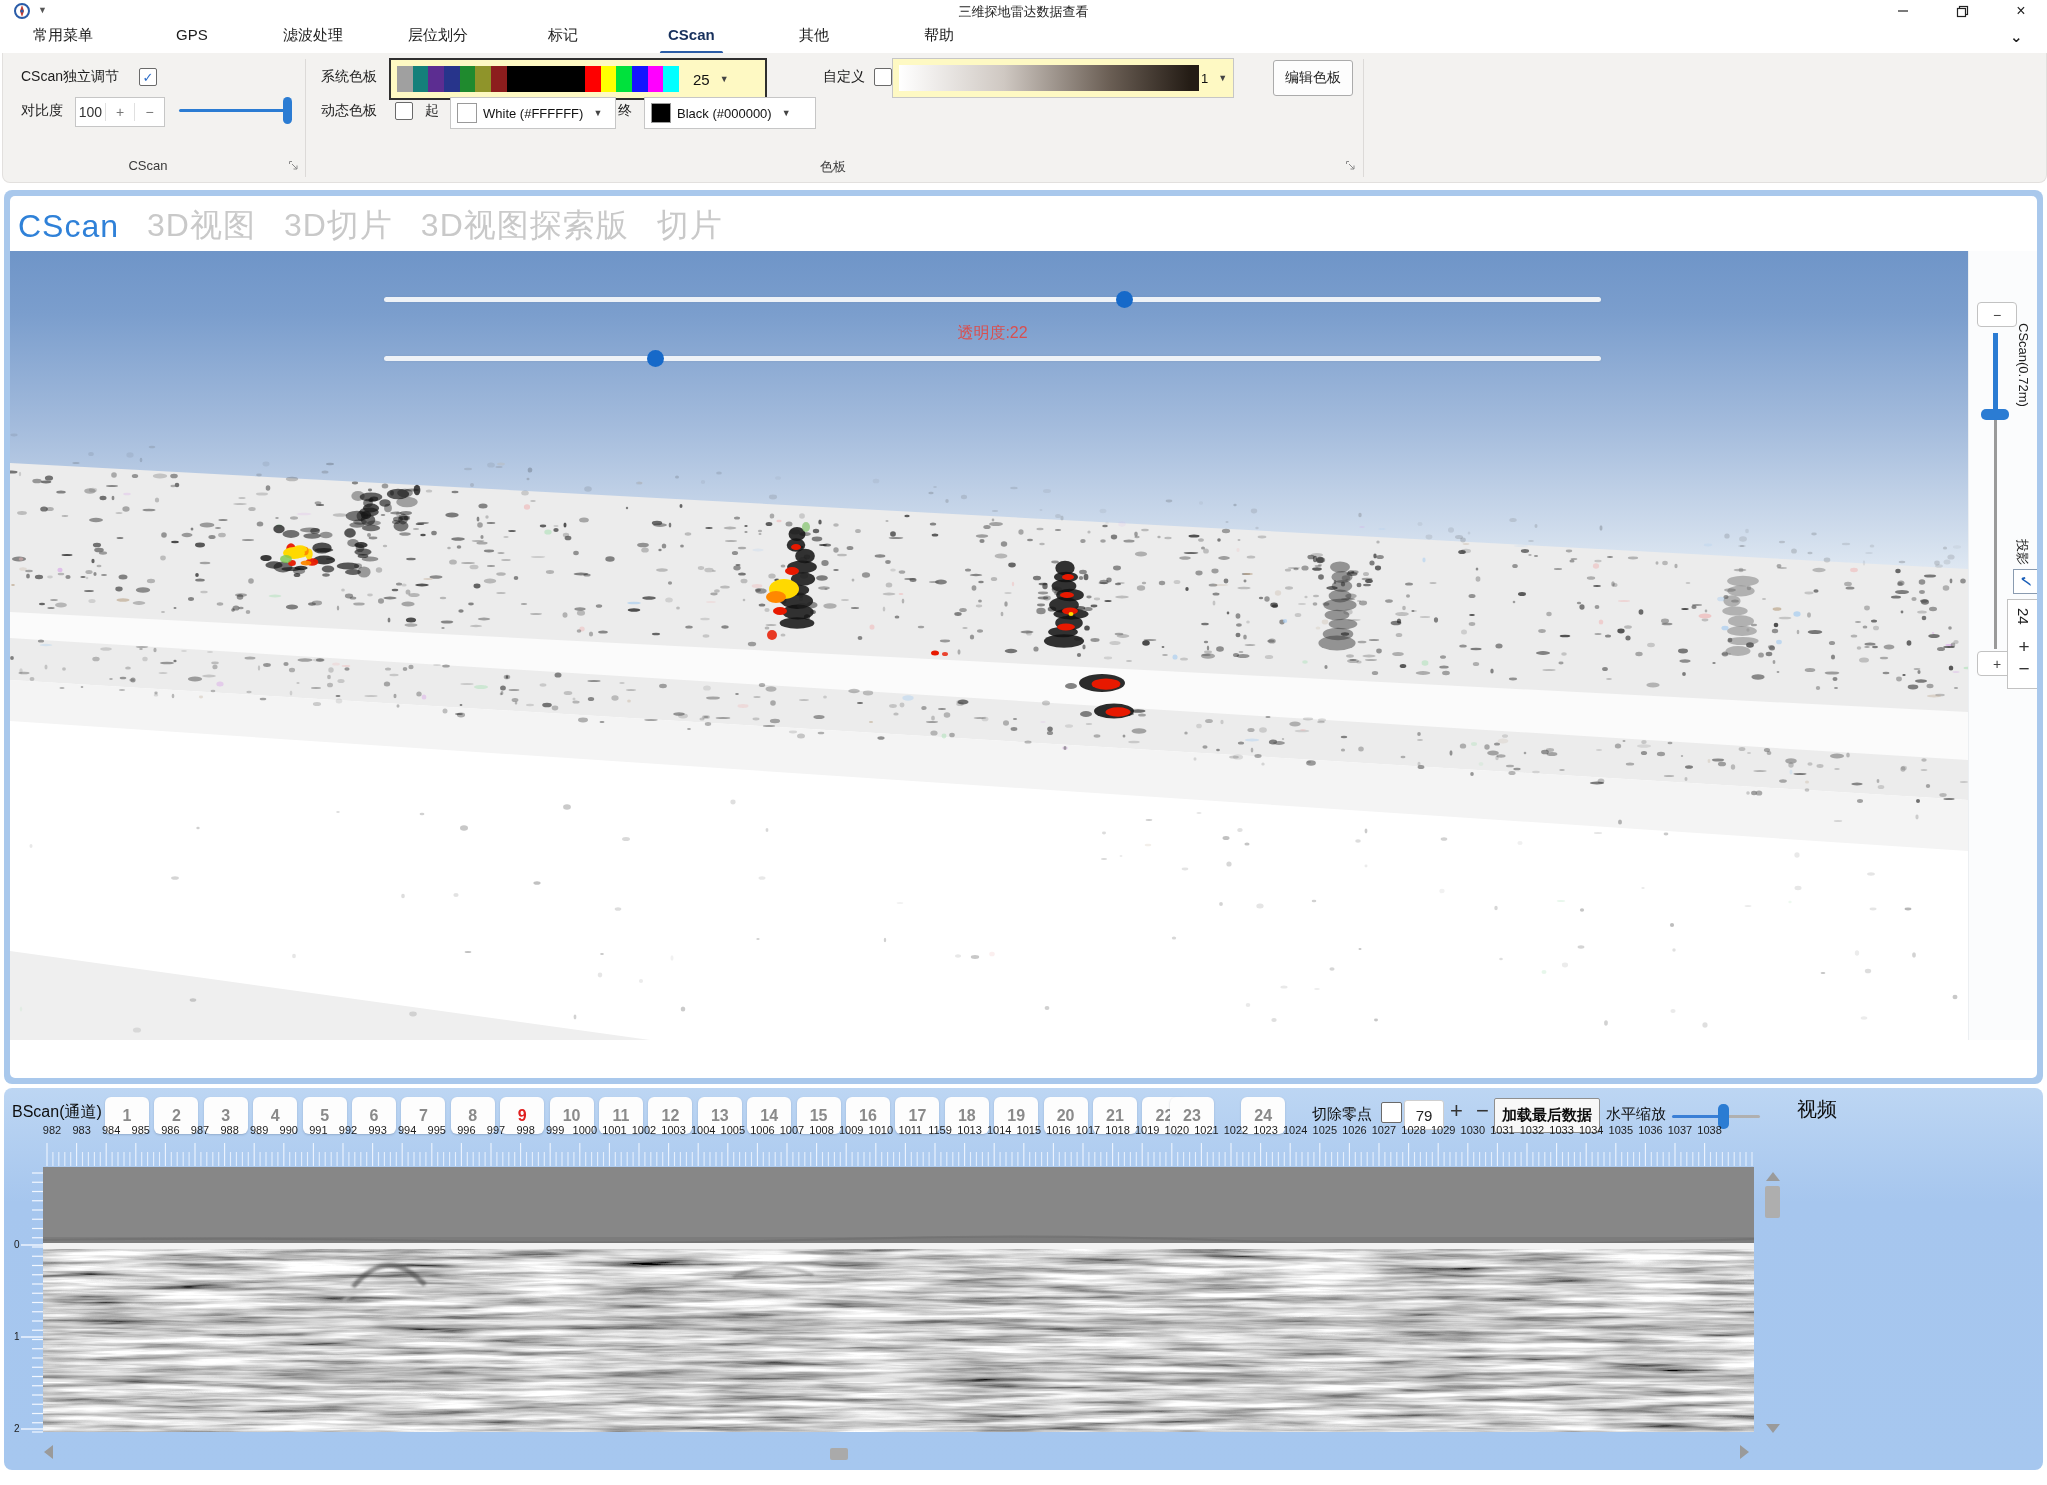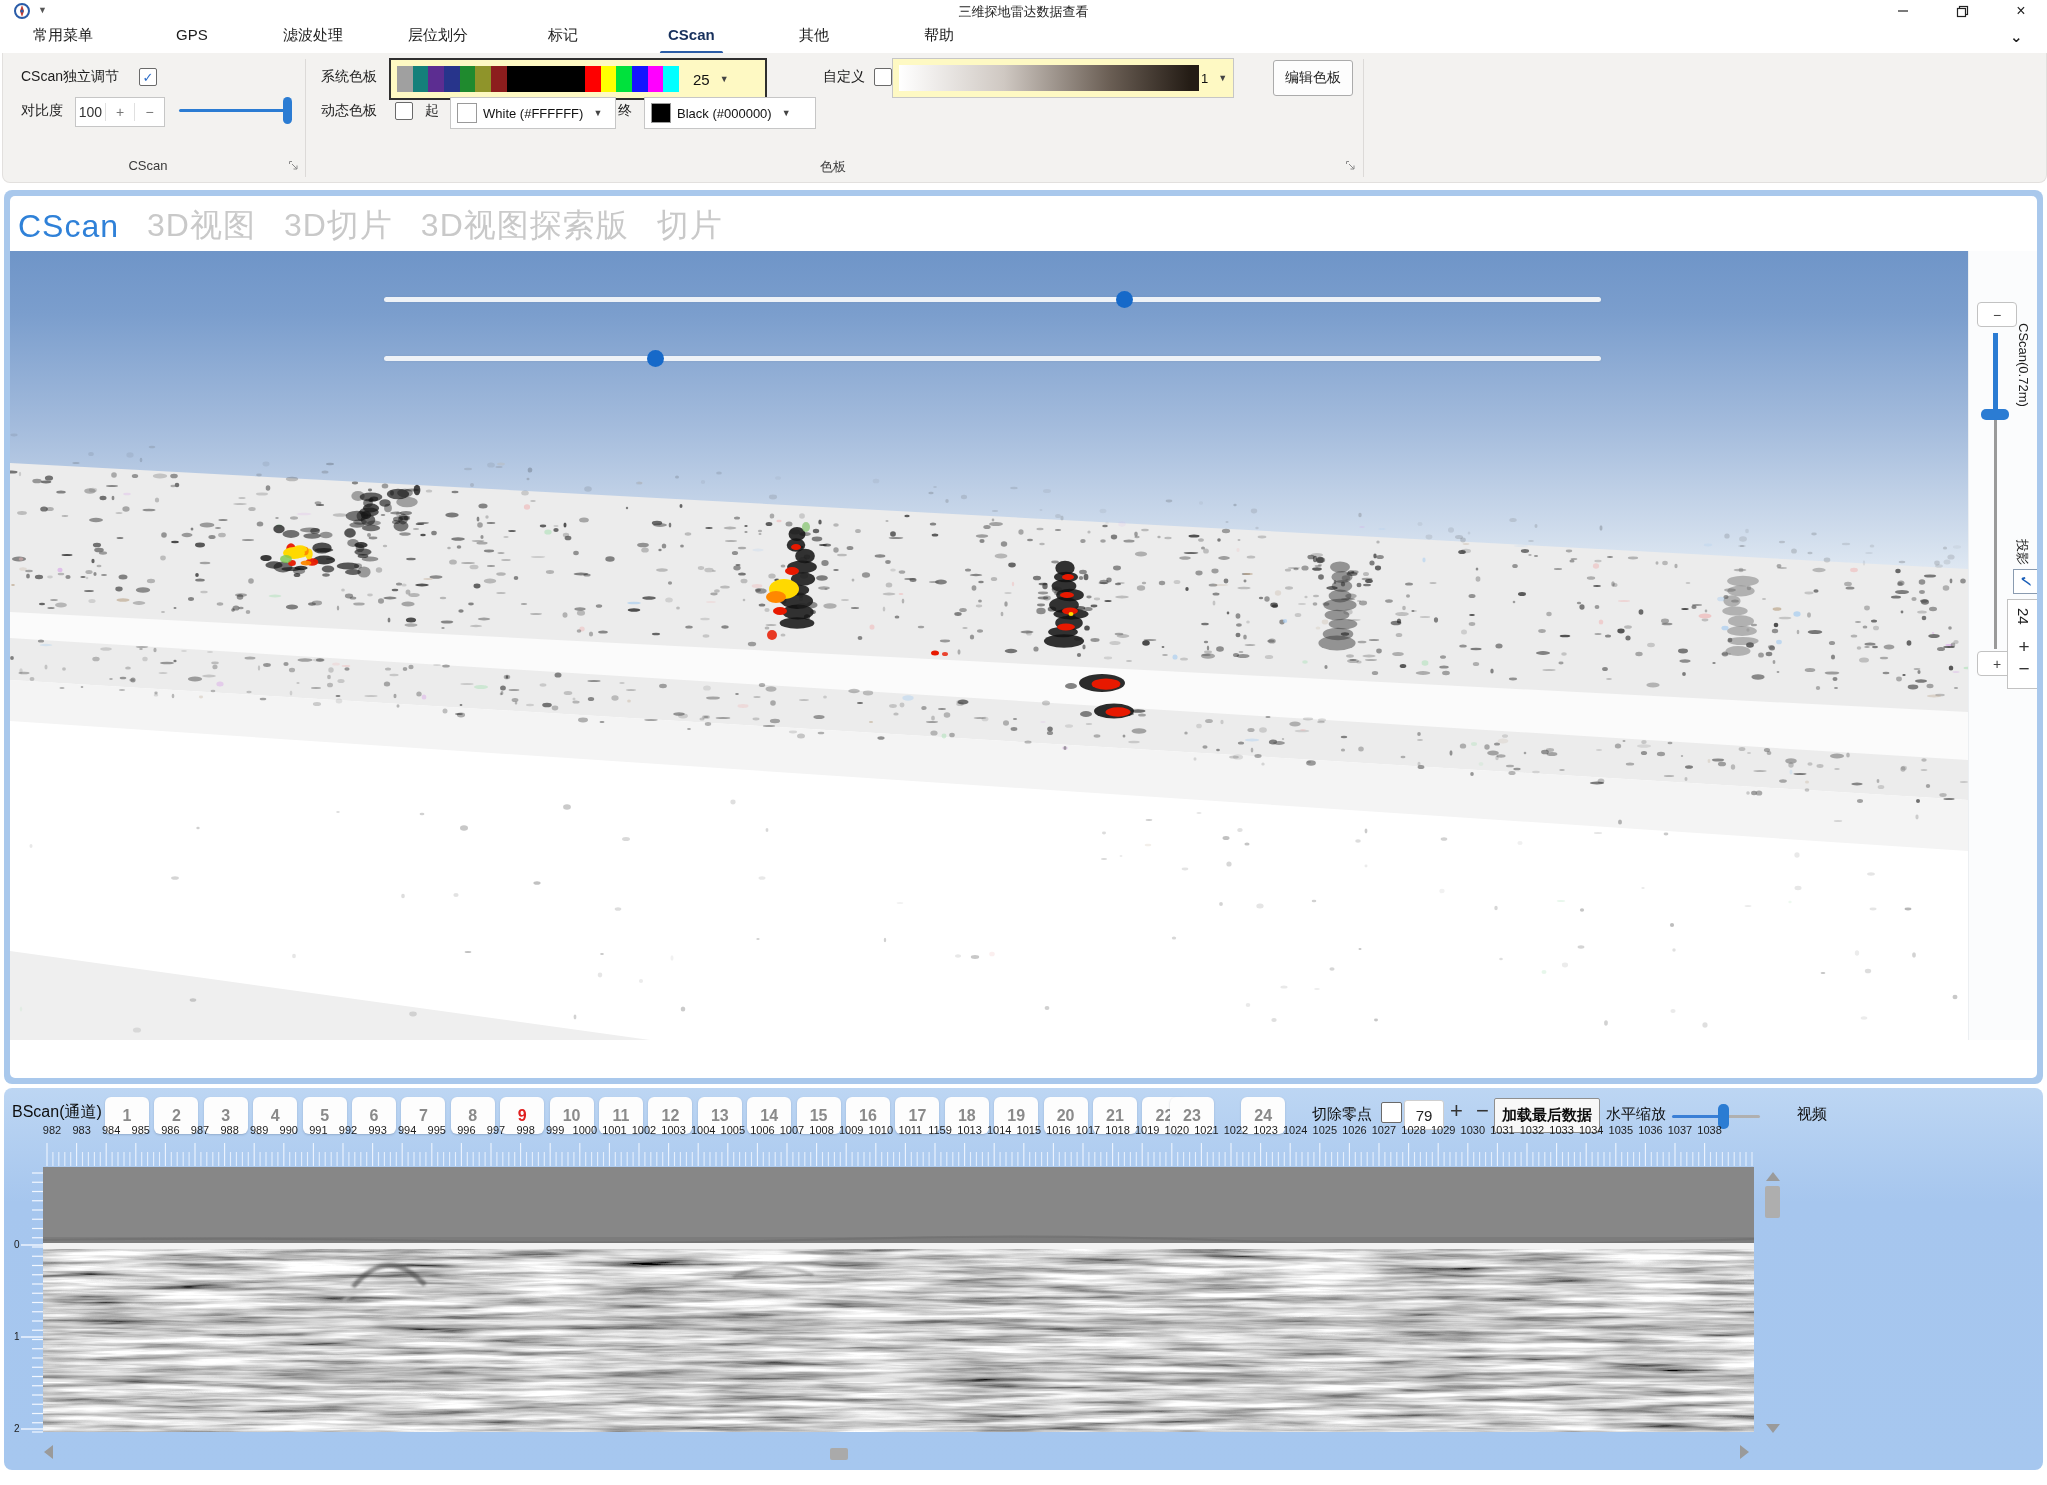--- a/index.html
+++ b/index.html
@@ -76,21 +76,21 @@
   .chan-btn.active{color:#e02020;}
   #cutzero-label{left:1308px;top:17px;font-size:15px;color:#0d0d0d;}
   #cutzero-box{left:1377px;top:14px;width:19px;height:19px;}
   #trace-box{left:1400px;top:12px;width:38px;height:28px;background:#fff;border:1px solid #cfcfcf;border-radius:3px;display:flex;align-items:center;justify-content:center;font-size:15px;color:#222;}
   .pm-glyph{position:absolute;top:10px;font-size:22px;color:#333;}
   #load-last-btn{left:1490px;top:10px;width:104px;height:33px;background:#f8f8f8;border:1px solid #8f8f8f;border-radius:2px;display:flex;align-items:center;justify-content:center;font-size:15px;font-weight:bold;color:#0d0d0d;}
   #hzoom-label{left:1602px;top:17px;font-size:15px;color:#0d0d0d;}
   #hzoom-track-l{left:1668px;top:27px;width:52px;height:3px;background:#3a7fd6;border-radius:2px;}
   #hzoom-track-r{left:1720px;top:27px;width:36px;height:3px;background:#b0b0b0;border-radius:2px;}
   #hzoom-thumb{left:1714px;top:16px;width:11px;height:25px;background:#2b7cd3;border-radius:5px;}
-  #video-label{left:1793px;top:17px;font-size:15px;color:#0d0d0d;font-family:Liberation Mono, monospace;}
+  #video-label{left:1793px;top:8px;font-size:20px;color:#0d0d0d;font-family:Liberation Mono, monospace;}
   .ruler-num{position:absolute;top:36px;width:30px;text-align:center;font-size:11px;color:#1c1c1c;}
   #bscan-img-wrap{left:39px;top:79px;width:1711px;height:265px;}
   #vscroll-thumb{left:1761px;top:98px;width:15px;height:32px;background:#aeaeae;border-radius:2px;}
   #hscroll-thumb{left:826px;top:360px;width:18px;height:12px;background:#aaaaaa;border-radius:2px;}
   .tri-up{border-left:7px solid transparent;border-right:7px solid transparent;border-bottom:9px solid #9a9a9a;}
   .tri-down{border-left:7px solid transparent;border-right:7px solid transparent;border-top:9px solid #9a9a9a;}
   .tri-left{border-top:7px solid transparent;border-bottom:7px solid transparent;border-right:9px solid #9a9a9a;}
   .tri-right{border-top:7px solid transparent;border-bottom:7px solid transparent;border-left:9px solid #9a9a9a;}
   .dlabel{position:absolute;font-size:10px;color:#1c1c1c;}
 </style>
@@ -1534,20 +1534,21 @@
             <ellipse cx="1096" cy="433" rx="14.375" ry="5.625" fill="#e81900"></ellipse>
             <ellipse cx="1061" cy="435" rx="6" ry="3" fill="#333" opacity="0.6"></ellipse>
             <ellipse cx="1104" cy="460" rx="20" ry="7.5" fill="#151515" opacity="0.9"></ellipse>
             <ellipse cx="1108" cy="461" rx="12.5" ry="4.6875" fill="#e81900"></ellipse>
             <ellipse cx="1076" cy="463" rx="6" ry="3" fill="#333" opacity="0.6"></ellipse>
             <ellipse cx="925" cy="402" rx="4" ry="2.5" fill="#e81900"></ellipse>
             <ellipse cx="935" cy="403" rx="3" ry="2" fill="#e81900" opacity="0.8"></ellipse>
           </svg>
         <div class="vslider-track" style="top:46px;"></div>
         <div class="vslider-thumb" id="th-thumb" style="top: 40px; left: 1105.94px;"></div>
+        <div class="vslider-label" style="top:72px;"><span>透明度</span>:<span>22</span></div>
         <div class="vslider-track" style="top:105px;"></div>
         <div class="vslider-thumb" id="op-thumb" style="top: 99px; left: 637.391px;"></div>
       </div>
 
       <div class="abs" id="side-col">
         <div class="side-btn" style="top:51px;">−</div>
         <div class="abs" id="side-track"></div>
         <div class="abs" id="side-track-active"></div>
         <div class="abs" id="side-thumb"></div>
         <div class="side-btn" style="top:400px;">+</div>

